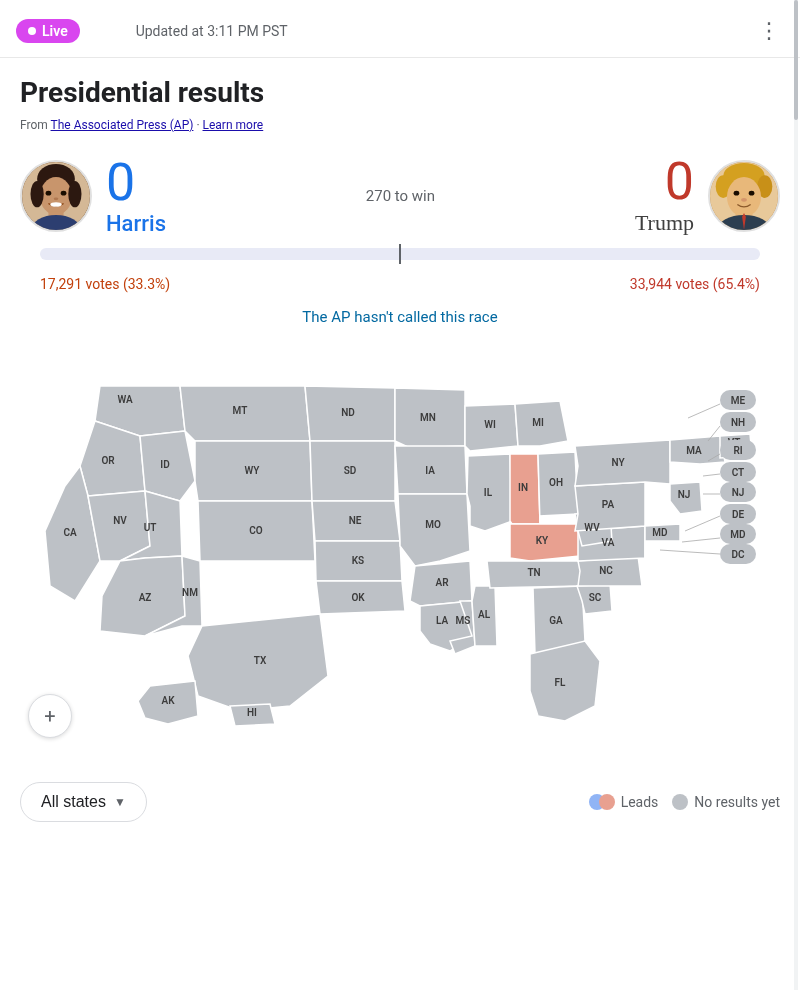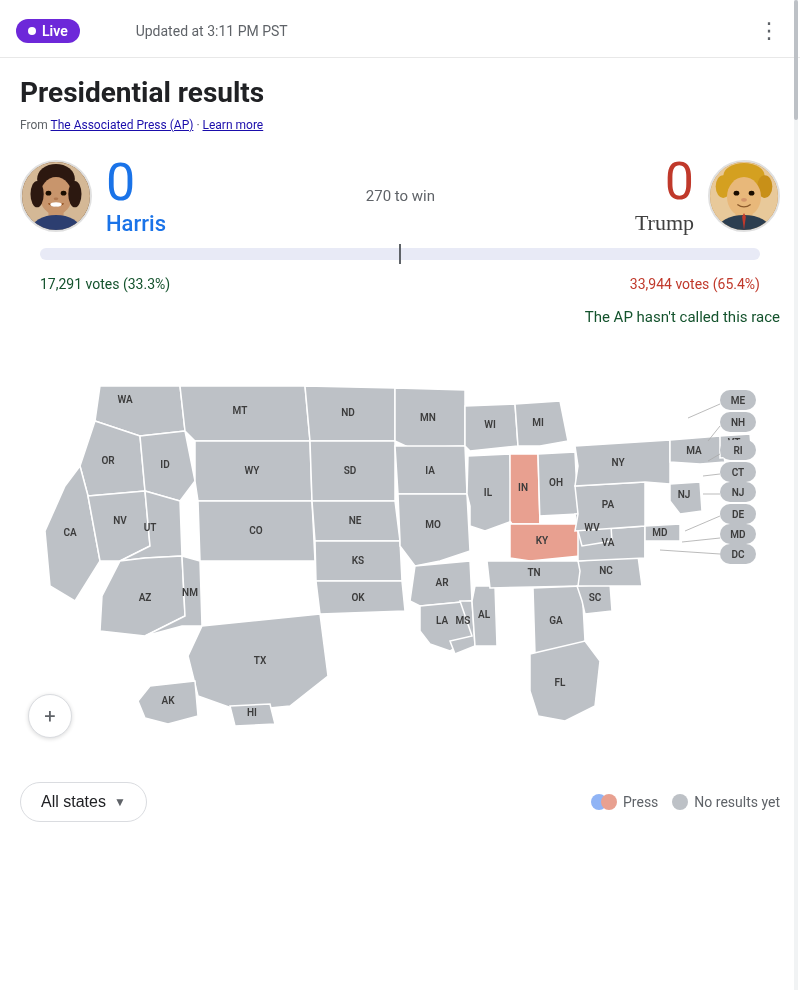--- a/index.html
+++ b/index.html
@@ -13,21 +13,21 @@
     }
 
     
     .header {
       display: flex;
       align-items: center;
       padding: 14px 16px 10px 16px;
       border-bottom: 1px solid #e8e8e8;
     }
     .live-badge {
-      background: #6d28d9;
+      background: #d946ef;
       color: #fff;
       border-radius: 20px;
       padding: 4px 12px;
       font-size: 14px;
       font-weight: 600;
       display: flex;
       align-items: center;
       gap: 6px;
       margin-right: 12px;
       justify-content: space-between;
@@ -179,32 +179,32 @@
     }
 
     
     .votes-row {
       display: flex;
       justify-content: space-between;
       padding: 6px 20px 4px 20px;
     }
     .votes-left {
       font-size: 14px;
-      color: #14532d;
+      color: #c2410c;
     }
     .votes-right {
       font-size: 14px;
       color: #c0392b;
     }
 
     
     .race-status {
-      text-align: right;
+      text-align: center;
       font-size: 15px;
-      color: #14532d;
+      color: #0369a1;
       padding: 4px 20px 10px 20px;
     }
 
     
     .map-section {
       padding: 10px 20px 16px 20px;
       position: relative;
     }
     .map-wrapper {
       position: relative;
@@ -604,20 +604,20 @@
     <span>All states</span>
     <span class="chevron-down">▼</span>
   </button>
 
   <div class="legend">
     <div class="legend-item">
       <div class="leads-dots">
         <div class="legend-dot-blue"></div>
         <div class="legend-dot-red" style="margin-left:-6px;"></div>
       </div>
-      <span>Press</span>
+      <span>Leads</span>
     </div>
     <div class="legend-item">
       <div class="legend-dot-gray"></div>
       <span>No results yet</span>
     </div>
   </div>
 </div>
 
 </body></html>

